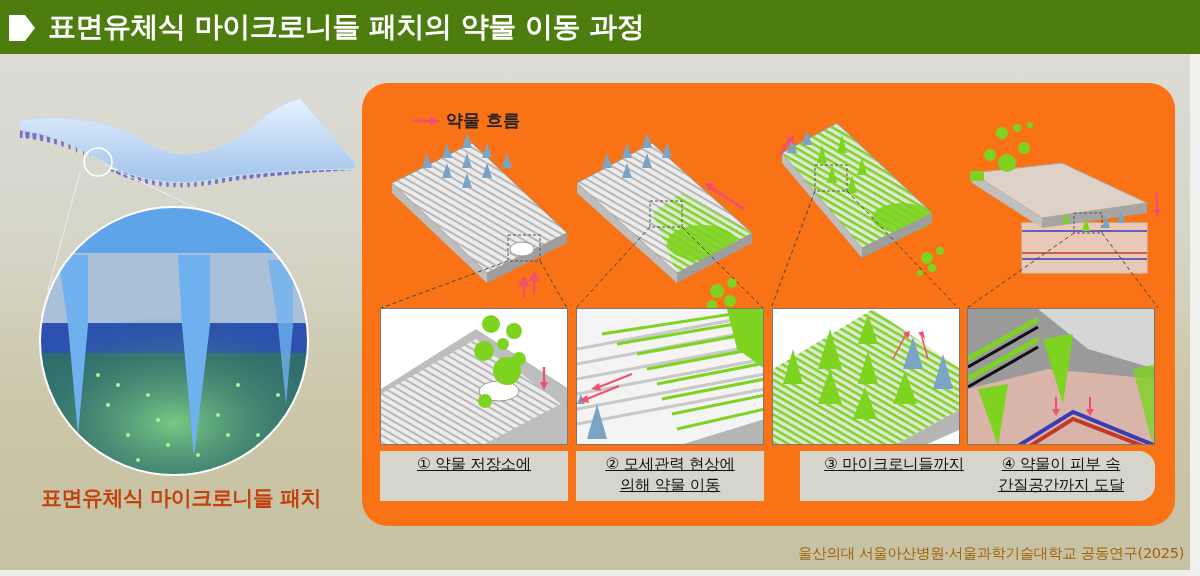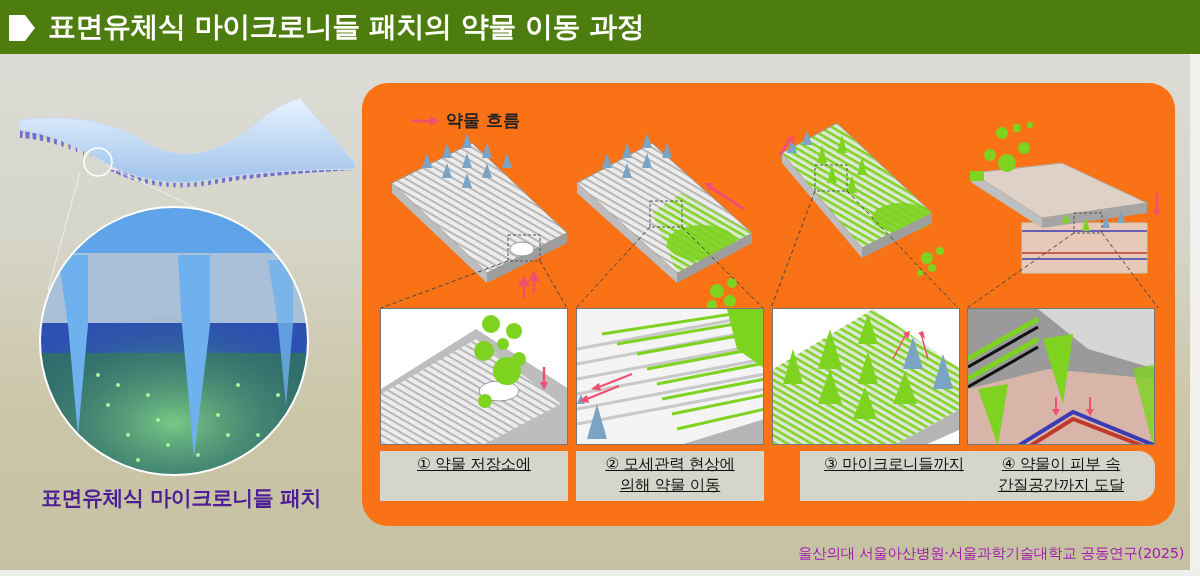--- a/index.html
+++ b/index.html
@@ -22,21 +22,21 @@
     background: linear-gradient(180deg, #dcdcd6 0%, #d6d5c9 35%, #cbc6a7 70%, #c6c1a2 100%);
   }
   .edge-strip { position: absolute; left: 1190px; top: 54px; width: 10px; height: 522px; background: #f0f0ec; }
   .bottom-strip { position: absolute; left: 0; top: 570px; width: 1200px; height: 6px; background: #eeeeea; }
 
   
   .patch-svg { position: absolute; left: 10px; top: 90px; width: 350px; height: 110px; }
   .zoom-lens { position: absolute; left: 38px; top: 205px; width: 272px; height: 272px; }
   .patch-caption {
     position: absolute; left: 0; width: 362px; top: 484px; text-align: center;
-    color: #4c1d95; font-size: 21px; font-weight: bold; letter-spacing: -0.5px;
+    color: #c2410c; font-size: 21px; font-weight: bold; letter-spacing: -0.5px;
   }
 
   
   .panel {
     position: absolute; left: 362px; top: 83px; width: 813px; height: 443px;
     background: #f97316; border-radius: 26px;
   }
   .legend { position: absolute; left: 50px; top: 26px; display: flex; align-items: center; gap: 6px; }
   .legend-text { font-size: 17px; color: #222; font-weight: bold; }
   .diagrams { position: absolute; left: 0; top: 0; width: 813px; height: 443px; }
@@ -44,21 +44,21 @@
     position: absolute; top: 225px; width: 188px; height: 137px;
     border: 1.5px solid #777; background: #fff; overflow: hidden;
   }
   .step-label {
     position: absolute; top: 368px; width: 188px; height: 50px;
     background: #d5d5cb; color: #111; font-size: 15.5px; line-height: 21px;
     text-align: center; padding-top: 3px; letter-spacing: -0.3px;
   }
   .step-label span { display: block; text-decoration: underline; }
   .credit {
-    position: absolute; right: 16px; top: 544px; color: #a21caf; font-size: 14.5px; letter-spacing: -0.3px;
+    position: absolute; right: 16px; top: 544px; color: #a16207; font-size: 14.5px; letter-spacing: -0.3px;
   }
 </style>
 </head>
 <body>
 
 <div class="header">
   <svg class="header-arrow" viewBox="0 0 30 30">
     <polygon points="2,2 18,2 28,15 18,28 2,28" fill="#fff"></polygon>
   </svg>
   <div class="header-title">표면유체식 마이크로니들 패치의 약물 이동 과정</div>

